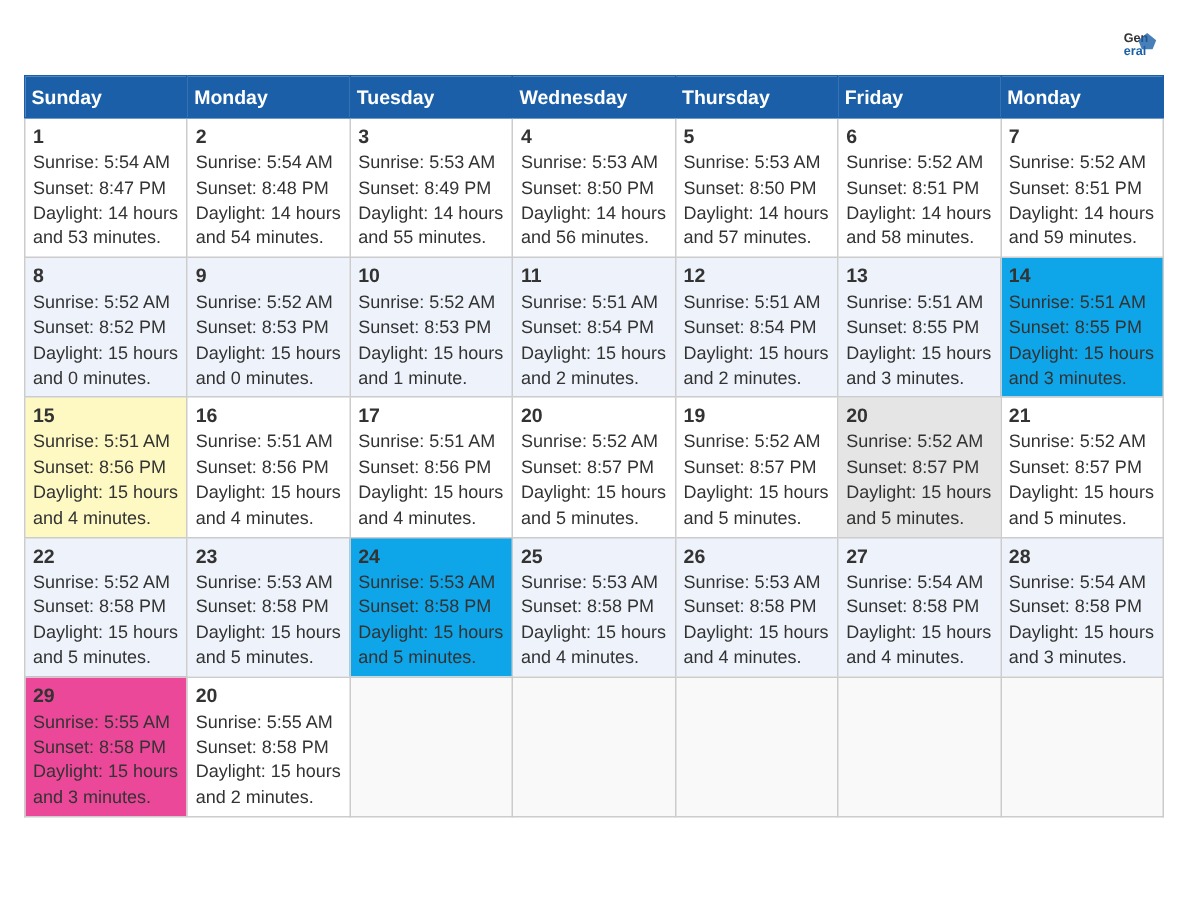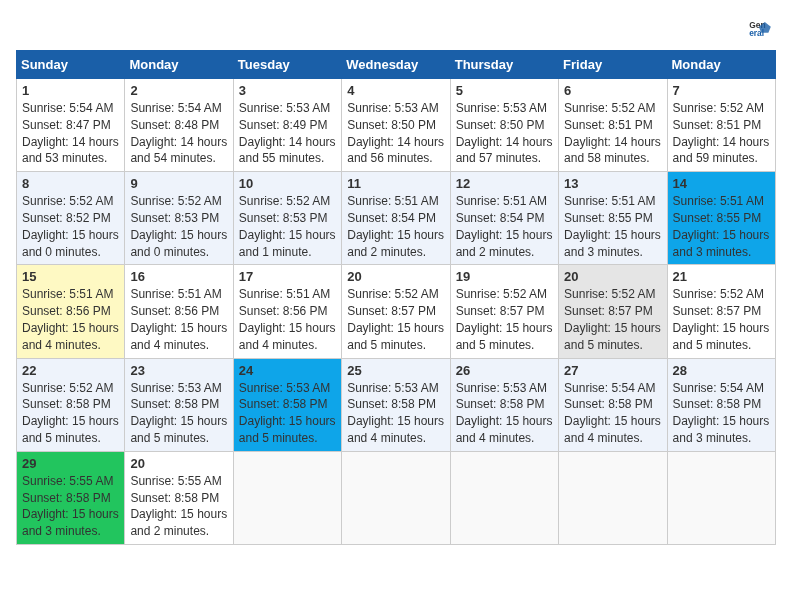--- a/index.html
+++ b/index.html
@@ -228,21 +228,21 @@
         <td style="background: rgb(238, 243, 251);">
           <span class="day-number">27</span>
           <div class="cell-text">Sunrise: 5:54 AM<br>Sunset: 8:58 PM<br>Daylight: 15 hours and 4 minutes.</div>
         </td>
         <td style="background: rgb(238, 243, 251);">
           <span class="day-number">28</span>
           <div class="cell-text">Sunrise: 5:54 AM<br>Sunset: 8:58 PM<br>Daylight: 15 hours and 3 minutes.</div>
         </td>
       </tr>
       <tr>
-        <td style="background: #22c55e;">
+        <td style="background: #ec4899;">
           <span class="day-number">29</span>
           <div class="cell-text">Sunrise: 5:55 AM<br>Sunset: 8:58 PM<br>Daylight: 15 hours and 3 minutes.</div>
         </td>
         <td style="background: rgb(255, 255, 255);">
           <span class="day-number">20</span>
           <div class="cell-text">Sunrise: 5:55 AM<br>Sunset: 8:58 PM<br>Daylight: 15 hours and 2 minutes.</div>
         </td>
         <td class="empty-cell" style="background: rgb(249, 249, 249);"></td>
         <td class="empty-cell" style="background: rgb(249, 249, 249);"></td>
         <td class="empty-cell" style="background: rgb(249, 249, 249);"></td>

